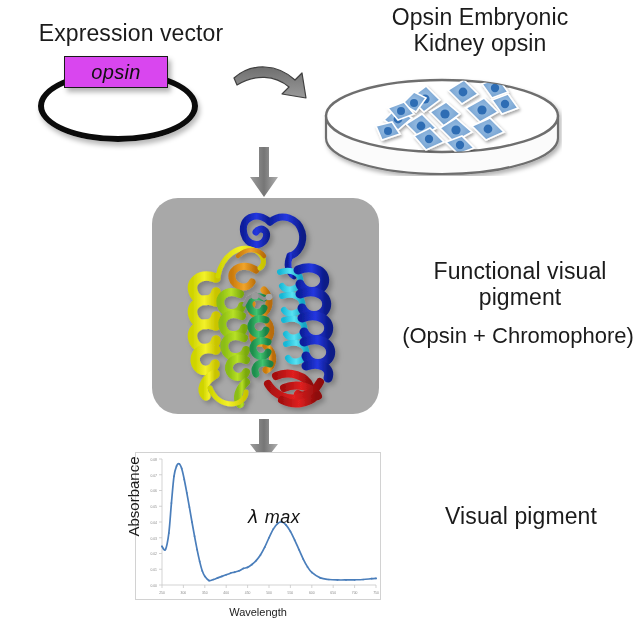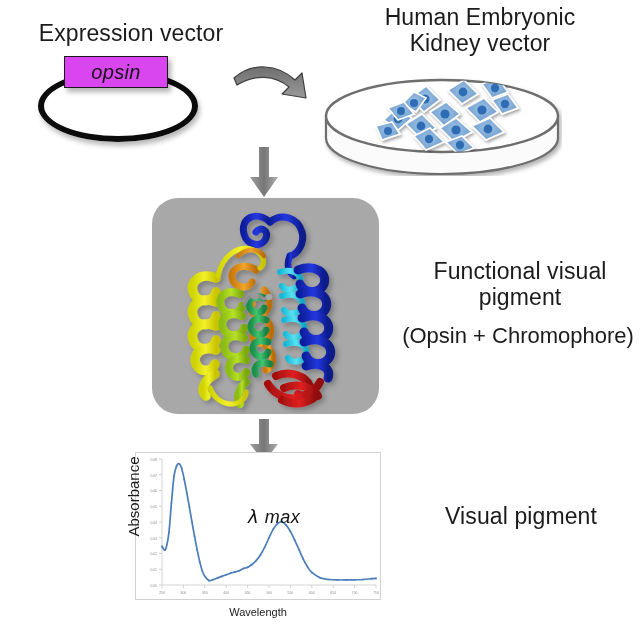--- a/index.html
+++ b/index.html
@@ -76,22 +76,22 @@
     <defs>
       <linearGradient id="gA" x1="0" y1="0" x2="0" y2="1">
         <stop offset="0%" stop-color="#6f6f6f"></stop>
         <stop offset="100%" stop-color="#9a9a9a"></stop>
       </linearGradient>
     </defs>
     <path d="M2,20 C20,4 46,6 63,22 L70,15 L74,40 L50,36 L57,29 C43,17 23,16 5,27 Z" fill="url(#gA)" stroke="#3f3f3f" stroke-width="1.2" stroke-linejoin="round"></path>
   </svg>
 
   <div class="hdr" id="cells-title">
-    <div>Human Embryonic</div>
-    <div>Kidney vector</div>
+    <div>Opsin Embryonic</div>
+    <div>Kidney opsin</div>
   </div>
 
   <svg id="dish" viewBox="0 0 240 108">
     <defs>
       <radialGradient id="cellG" cx="50%" cy="45%" r="60%">
         <stop offset="0%" stop-color="#9cc0e4"></stop>
         <stop offset="100%" stop-color="#6d9ccd"></stop>
       </radialGradient>
       <filter id="sh" x="-40%" y="-40%" width="190%" height="190%">
         <feDropShadow dx="2" dy="3" stdDeviation="2.2" flood-color="#000" flood-opacity="0.30"></feDropShadow>

